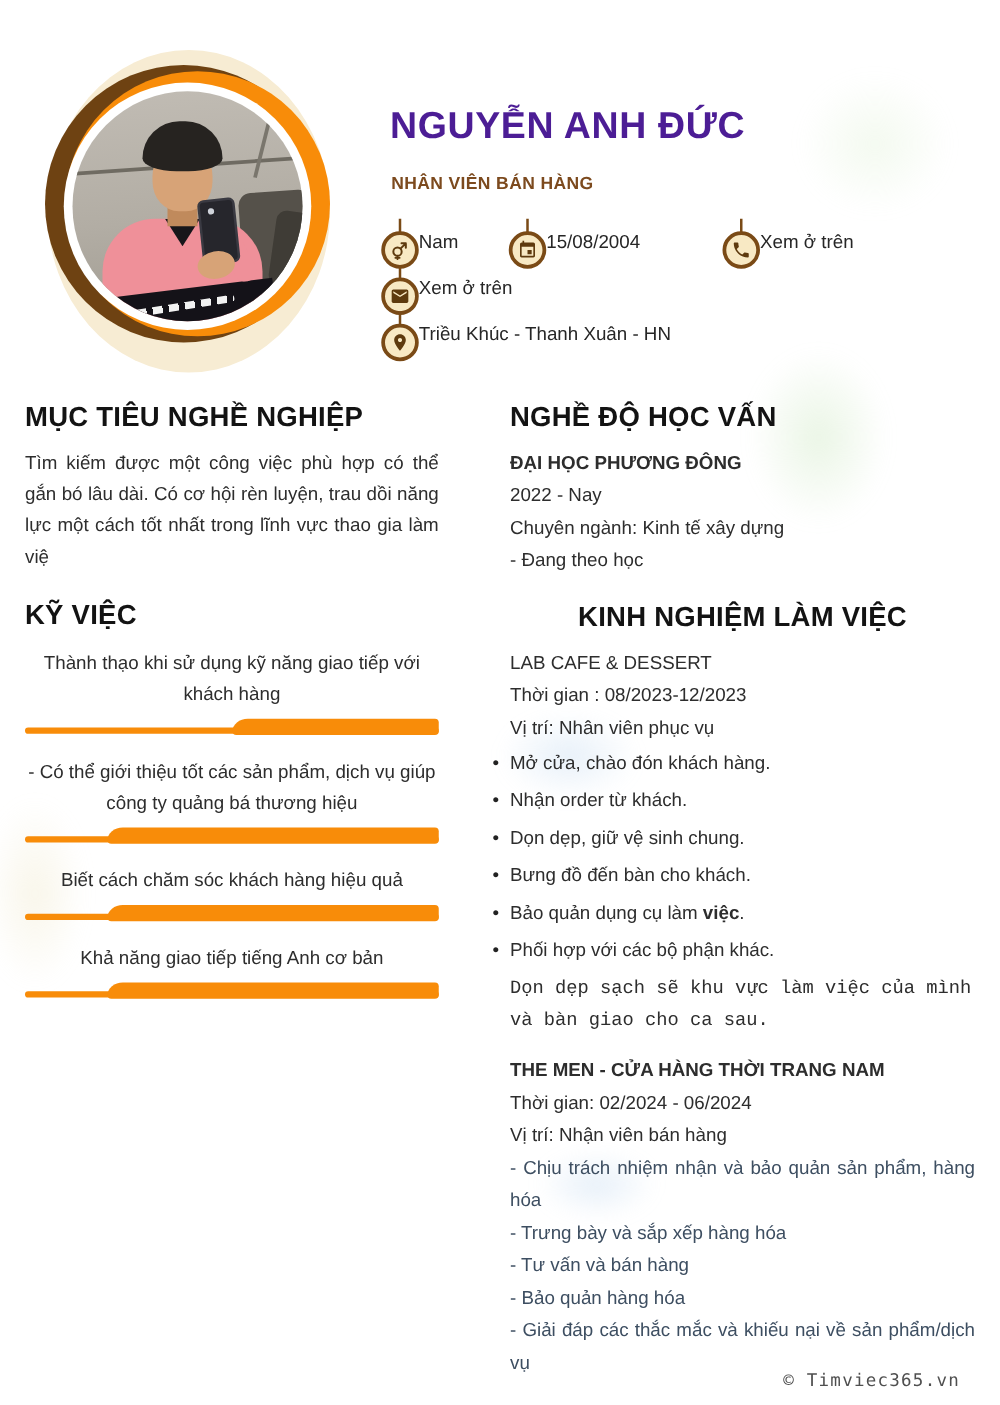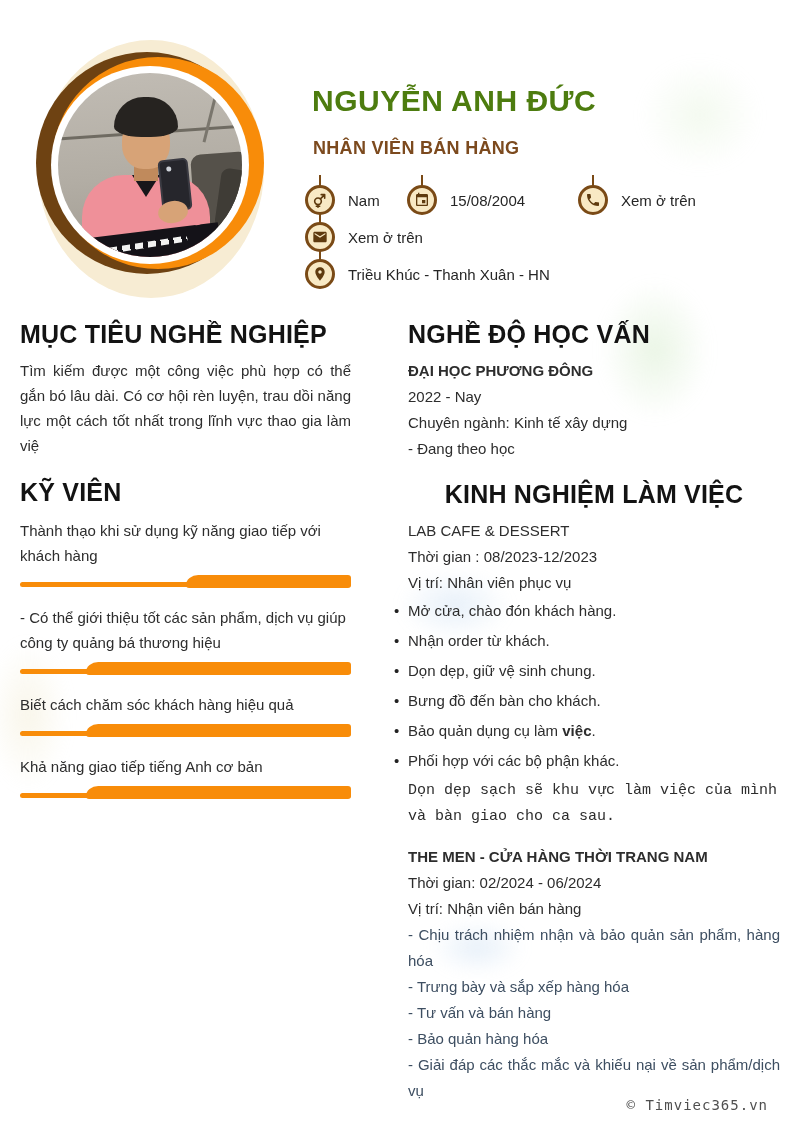--- a/index.html
+++ b/index.html
@@ -33,43 +33,43 @@
   .phone-dot{left:6px;top:5px;width:5px;height:5px;border-radius:50%;background:#cfd3da;}
   .hand{left:100px;top:128px;width:30px;height:22px;background:#d7a377;border-radius:50%;transform:rotate(-10deg);}
   
   .smudge{position:absolute;border-radius:50%;filter:blur(7px);pointer-events:none;}
   .sm1{left:600px;top:280px;width:110px;height:140px;background:radial-gradient(closest-side,rgba(190,225,175,.32),rgba(190,225,175,0));}
   .sm2{left:640px;top:60px;width:120px;height:110px;background:radial-gradient(closest-side,rgba(210,235,195,.26),rgba(210,235,195,0));}
   .sm3{left:400px;top:570px;width:110px;height:70px;background:radial-gradient(closest-side,rgba(175,205,235,.30),rgba(175,205,235,0));}
   .sm4{left:430px;top:920px;width:95px;height:55px;background:radial-gradient(closest-side,rgba(175,205,235,.30),rgba(175,205,235,0));}
   .sm5{left:-12px;top:640px;width:80px;height:150px;background:radial-gradient(closest-side,rgba(235,225,185,.30),rgba(235,225,185,0));}
   
-  .name{position:absolute;left:312px;top:84px;font-size:30px;font-weight:bold;color:#4d7c0f;letter-spacing:.5px;}
-  .job-title{position:absolute;left:313px;top:138px;font-size:18px;font-weight:bold;color:#7c4a1e;letter-spacing:.3px;}
+  .name{position:absolute;left:312px;top:84px;font-size:30px;font-weight:bold;color:#4c1d95;letter-spacing:.5px;}
+  .job-title{position:absolute;left:313px;top:138px;font-size:14px;font-weight:bold;color:#7c4a1e;letter-spacing:.3px;}
   .contact-row{position:absolute;left:0;top:0;width:800px;height:0;}
-  .contact-item{position:absolute;display:flex;align-items:center;gap:13px;}
+  .contact-item{position:absolute;display:flex;}
   .r0{top:185px}.r1{top:222px}.r2{top:259px}
   .r0 .contact-item:nth-child(1){left:305px}
   .r0 .contact-item:nth-child(2){left:407px}
   .r0 .contact-item:nth-child(3){left:578px}
   .r1 .contact-item:nth-child(1){left:305px}
   .r2 .contact-item:nth-child(1){left:305px}
   .icon-badge{position:relative;width:30px;height:30px;border-radius:50%;background:#f8e9c4;
       border:3px solid #7a4a16;box-sizing:border-box;display:flex;align-items:center;justify-content:center;flex:0 0 auto;}
   .icon-badge svg{width:16px;height:16px;fill:#5e3a0e;}
   .stub{position:absolute;left:50%;top:-13px;width:2px;height:11px;background:#7a4a16;transform:translateX(-50%);}
   .contact-label{font-size:15px;color:#262626;white-space:nowrap;}
   
   .col{position:absolute;top:320px;font-size:15px;line-height:25px;}
   .col-left{left:20px;width:331px;}
   .col-right{left:408px;width:372px;line-height:26px;}
-  h2{font-size:25px;line-height:28px;font-weight:bold;color:#131313;margin:0 0 10px 0;letter-spacing:.2px;}
+  h2{font-size:22px;line-height:28px;font-weight:bold;color:#131313;margin:0 0 10px 0;letter-spacing:.2px;}
   .objective-text{margin:0 0 20px 0;text-align:justify;color:#2d2d2d;}
   .skills-h{margin:0 0 12px 0;}
-  .skill{margin-bottom:17px;}
+  .skill{margin-bottom:17px;text-align:center;}
   .skill-label{margin-bottom:7px;}
   .bar{position:relative;height:13px;width:100%;}
   .bar-track{position:absolute;left:0;right:0;bottom:1px;height:5px;border-radius:3px;background:#f88c09;}
   .bar-fill{position:absolute;right:0;top:0;bottom:0;background:#f88c09;border-radius:16px 4px 4px 4px / 13px 4px 4px 4px;}
   .edu-school{font-weight:bold;}
   .exp-h{margin:18px 0 10px 0;text-align:center;}
   .job{margin-top:0;}
   .job + .job{margin-top:14px;}
   .job-company-bold{font-weight:bold;}
   .bullets{list-style:none;margin:2px 0 0 0;padding:0;}
@@ -168,21 +168,21 @@
             <path d="M12 2C8.13 2 5 5.13 5 9c0 5.25 7 13 7 13s7-7.75 7-13c0-3.87-3.13-7-7-7zm0 9.5c-1.38 0-2.5-1.12-2.5-2.5s1.12-2.5 2.5-2.5 2.5 1.12 2.5 2.5-1.12 2.5-2.5 2.5z"></path>
           </svg>
         </span>
         <span class="contact-label">Triều Khúc - Thanh Xuân - HN</span>
       </div>
     </div>
 
   <div class="col col-left">
     <h2>MỤC TIÊU NGHỀ NGHIỆP</h2>
     <p class="objective-text">Tìm kiếm được một công việc phù hợp có thể gắn bó lâu dài. Có cơ hội rèn luyện, trau dồi năng lực một cách tốt nhất trong lĩnh vực thao gia làm việ</p>
-    <h2 class="skills-h">KỸ VIÊN</h2>
+    <h2 class="skills-h">KỸ VIỆC</h2>
     <div id="skills-list">
         <div class="skill">
           <div class="skill-label">Thành thạo khi sử dụng kỹ năng giao tiếp với khách hàng</div>
           <div class="bar">
             <div class="bar-track"></div>
             <div class="bar-fill" style="width: 50%;"></div>
           </div>
         </div>
         <div class="skill">
           <div class="skill-label">- Có thể giới thiệu tốt các sản phẩm, dịch vụ giúp công ty quảng bá thương hiệu</div>

